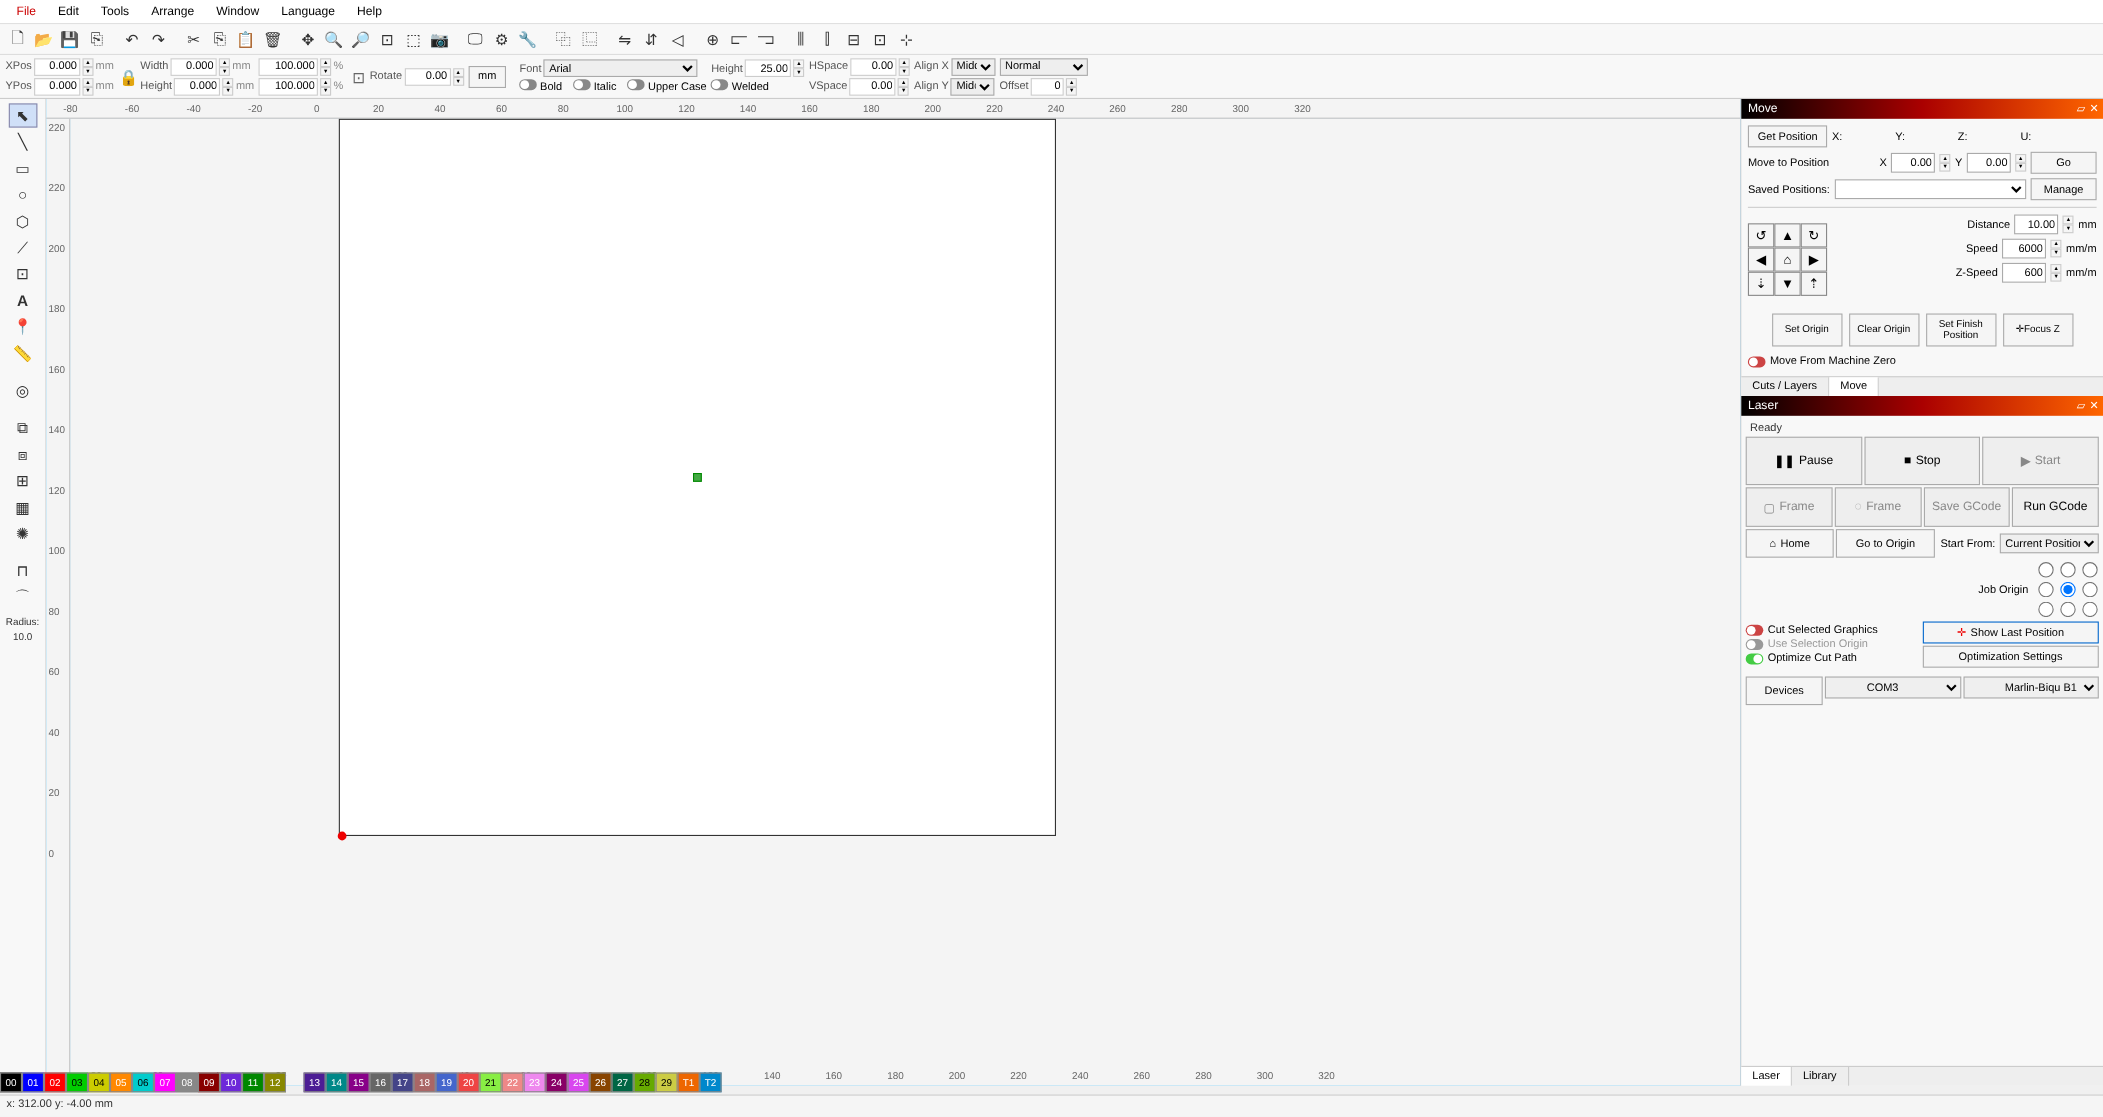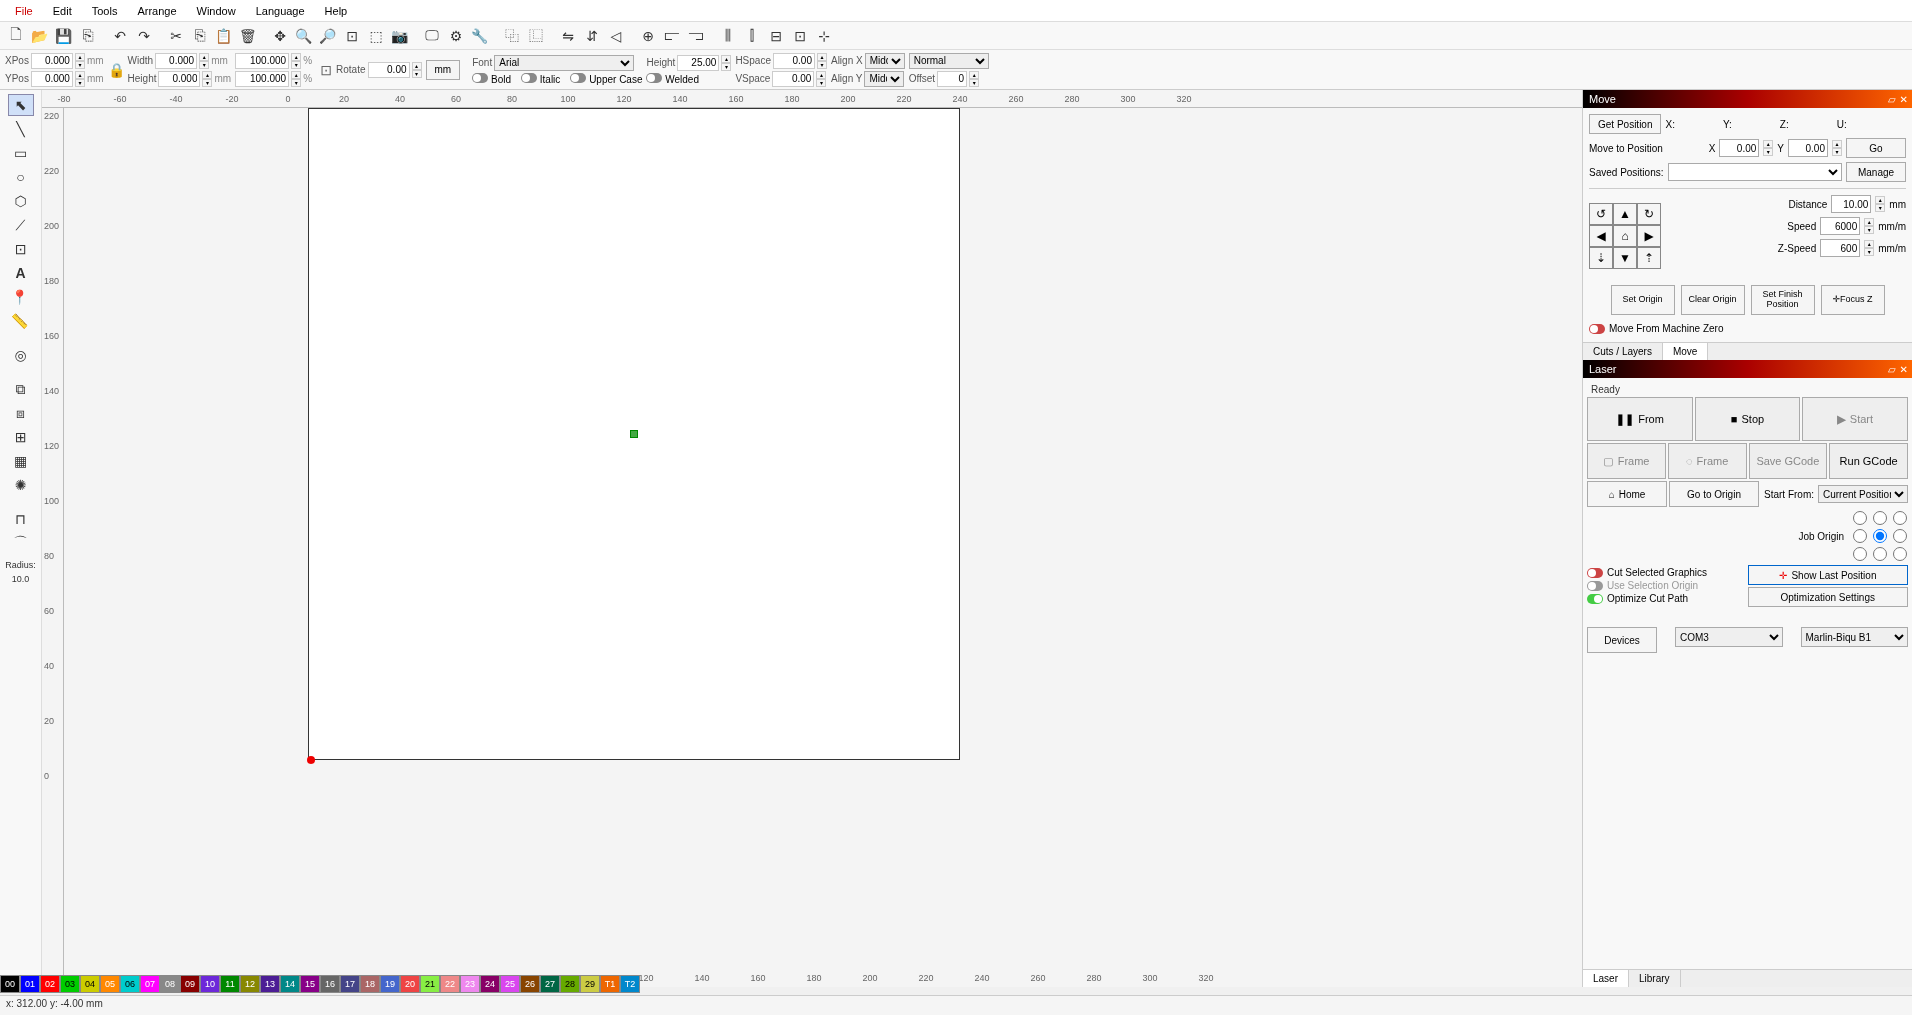--- a/index.html
+++ b/index.html
@@ -80,22 +80,22 @@
 .big-btn.grey { color:#888; }
 .med-btn { flex:1; height:26px; background:#f5f5f5; border:1px solid #aaa; font-size:10px; display:flex; align-items:center; justify-content:center; gap:4px; cursor:pointer; }
 .start-from { display:flex; align-items:center; gap:4px; justify-content:flex-end; margin:4px 0; }
 .sf-sel { width:90px; height:18px; font-size:10px; border:1px solid #aaa; }
 .job-origin-row { display:flex; align-items:center; justify-content:flex-end; gap:8px; margin:4px 0; }
 .origin-grid { display:grid; grid-template-columns:repeat(3,16px); grid-template-rows:repeat(3,14px); gap:4px; }
 .origin-grid input { margin:0; }
 .opt-btns { display:flex; flex-direction:column; gap:2px; }
 .opt-btn { height:20px; border:1px solid #aaa; font-size:10px; background:#f5f5f5; display:flex; align-items:center; justify-content:center; gap:4px; cursor:pointer; }
 .opt-btn.blue { border:1px solid #06c; }
-.device-row { display:flex; gap:18px; margin-top:20px; }
-.dev-sel { flex:1; height:20px; font-size:10px; border:1px solid #aaa; }
+.device-row { display:flex; gap:2px; margin-top:8px; }
+.dev-sel { flex:1; height:20px; font-size:10px; border:1px solid #aaa;padding-left:33px; }
 
 .color-bar { position:absolute; bottom:20px; left:0; height:20px; display:flex; }
 .cswatch { width:20px; height:18px; font-size:9px; color:#fff; display:flex; align-items:center; justify-content:center; border:1px solid #888; cursor:pointer; }
 .status-bar { position:absolute; bottom:0; left:0; right:0; height:20px; background:#f5f5f5; padding:2px 6px; font-size:10px; color:#333; border-top:1px solid #ccc; }
 .lower-right { display:flex; }
 </style>
 </head>
 <body>
 
 <div class="menubar">
@@ -497,21 +497,21 @@
       <div class="ctrls">
           <span>▱</span>
           <span>✕</span>
         </div>
     </div>
     <div class="laser-body">
       <div class="status">Ready</div>
       <div class="btn-row">
         <button class="big-btn">
             <b>❚❚</b>
-            <span>From</span>
+            <span>Pause</span>
           </button>
         <button class="big-btn">
             <b>■</b>
             <span>Stop</span>
           </button>
         <button class="big-btn grey">
             <b>▶</b>
             <span>Start</span>
           </button>
       </div>
@@ -587,21 +587,21 @@
     <div class="cswatch" style="background: rgb(0, 204, 0); color: rgb(0, 0, 0);">03</div>
     <div class="cswatch" style="background: rgb(204, 204, 0); color: rgb(0, 0, 0);">04</div>
     <div class="cswatch" style="background: rgb(255, 136, 0);">05</div>
     <div class="cswatch" style="background: rgb(0, 204, 204); color: rgb(0, 0, 0);">06</div>
     <div class="cswatch" style="background: rgb(255, 0, 255);">07</div>
     <div class="cswatch" style="background: rgb(136, 136, 136);">08</div>
     <div class="cswatch" style="background: rgb(136, 0, 0);">09</div>
     <div class="cswatch" style="background: #6d28d9;">10</div>
     <div class="cswatch" style="background: rgb(0, 136, 0);">11</div>
     <div class="cswatch" style="background: rgb(136, 136, 0);">12</div>
-    <div class="cswatch" style="background: #4c1d95;">13</div>
+    <div class="cswatch" style="background: #4c1d95; margin-left: 16px;">13</div>
     <div class="cswatch" style="background: rgb(0, 136, 136);">14</div>
     <div class="cswatch" style="background: rgb(136, 0, 136);">15</div>
     <div class="cswatch" style="background: rgb(102, 102, 102);">16</div>
     <div class="cswatch" style="background: rgb(68, 68, 136);">17</div>
     <div class="cswatch" style="background: rgb(170, 102, 102);">18</div>
     <div class="cswatch" style="background: rgb(68, 102, 204);">19</div>
     <div class="cswatch" style="background: rgb(238, 68, 68);">20</div>
     <div class="cswatch" style="background: rgb(136, 238, 68); color: rgb(0, 0, 0);">21</div>
     <div class="cswatch" style="background: rgb(238, 136, 136);">22</div>
     <div class="cswatch" style="background: rgb(238, 136, 238);">23</div>

